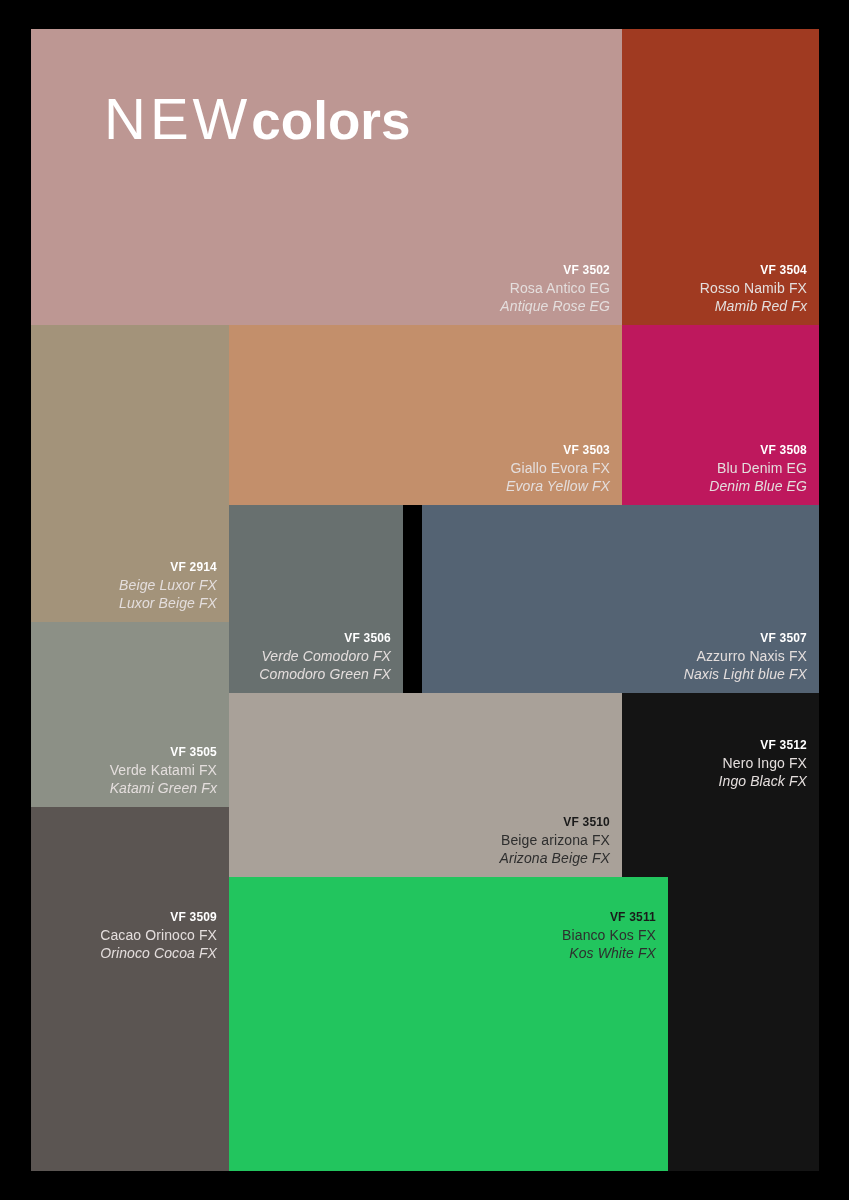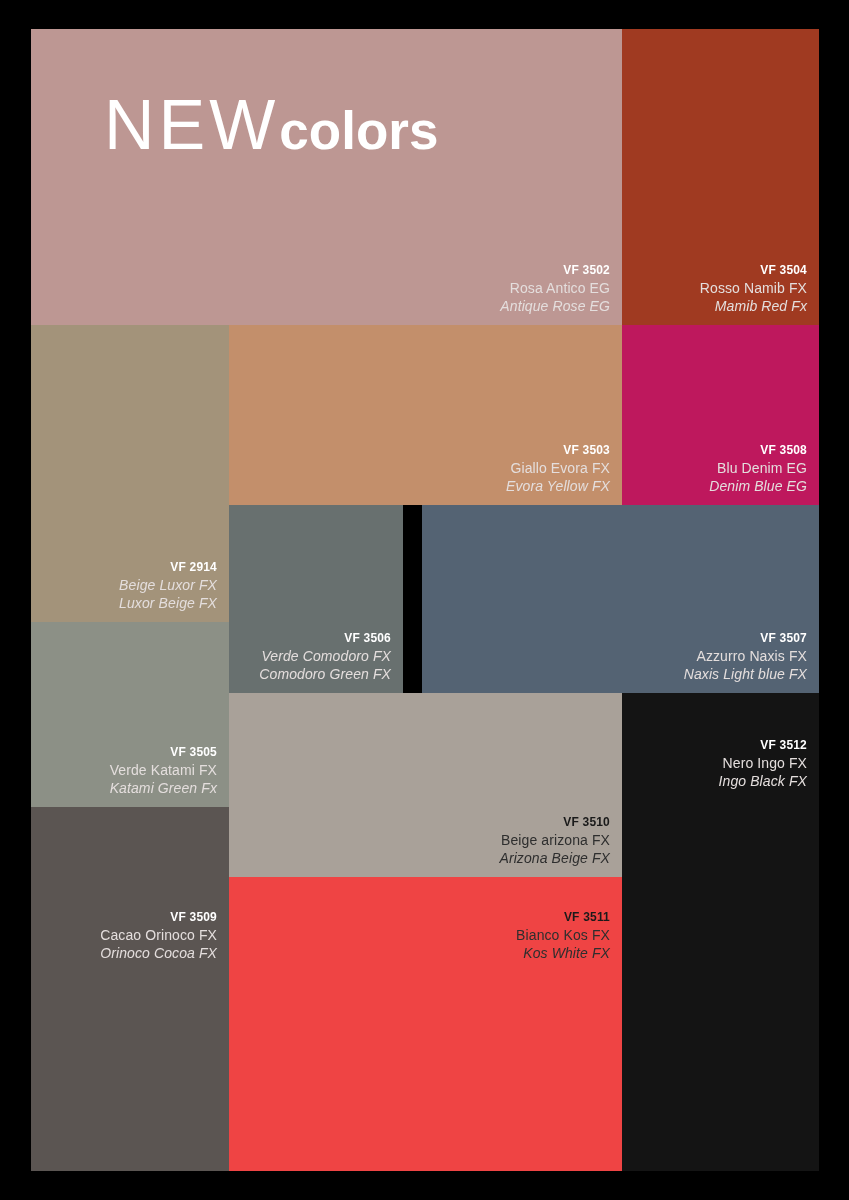--- a/index.html
+++ b/index.html
@@ -48,21 +48,21 @@
 
   
   #title {
     position:absolute;
     left:73px; top:56px;
     color:#ffffff;
     white-space:nowrap;
   }
   #title .t-light {
     font-weight:300;
-    font-size:70px;
+    font-size:58px;
     letter-spacing:4px;
   }
   #title .t-bold {
     font-weight:700;
     font-size:53px;
     letter-spacing:0px;
   }
 </style>
 </head>
 <body>
@@ -140,21 +140,21 @@
           <span class="n2 it">Ingo Black FX</span>
         </div>
       </div>
       <div class="sw" style="left: 0px; top: 778px; width: 198px; height: 364px; background: rgb(91, 85, 82);">
         <div class="lbl light" style="bottom: 209px;">
           <span class="code">VF 3509</span>
           <span class="n1">Cacao Orinoco FX</span>
           <span class="n2 it">Orinoco Cocoa FX</span>
         </div>
       </div>
-      <div class="sw" style="left: 198px; top: 848px; width: 393px; height: 294px; background: #ef4444;">
+      <div class="sw" style="left: 198px; top: 848px; width: 439px; height: 294px; background: #22c55e;">
         <div class="lbl dark" style="bottom: 209px;">
           <span class="code">VF 3511</span>
           <span class="n1">Bianco Kos FX</span>
           <span class="n2 it">Kos White FX</span>
         </div>
       </div>
     </div>
 
   <div id="title">
     <span class="t-light">NEW</span><span class="t-bold">colors</span>

